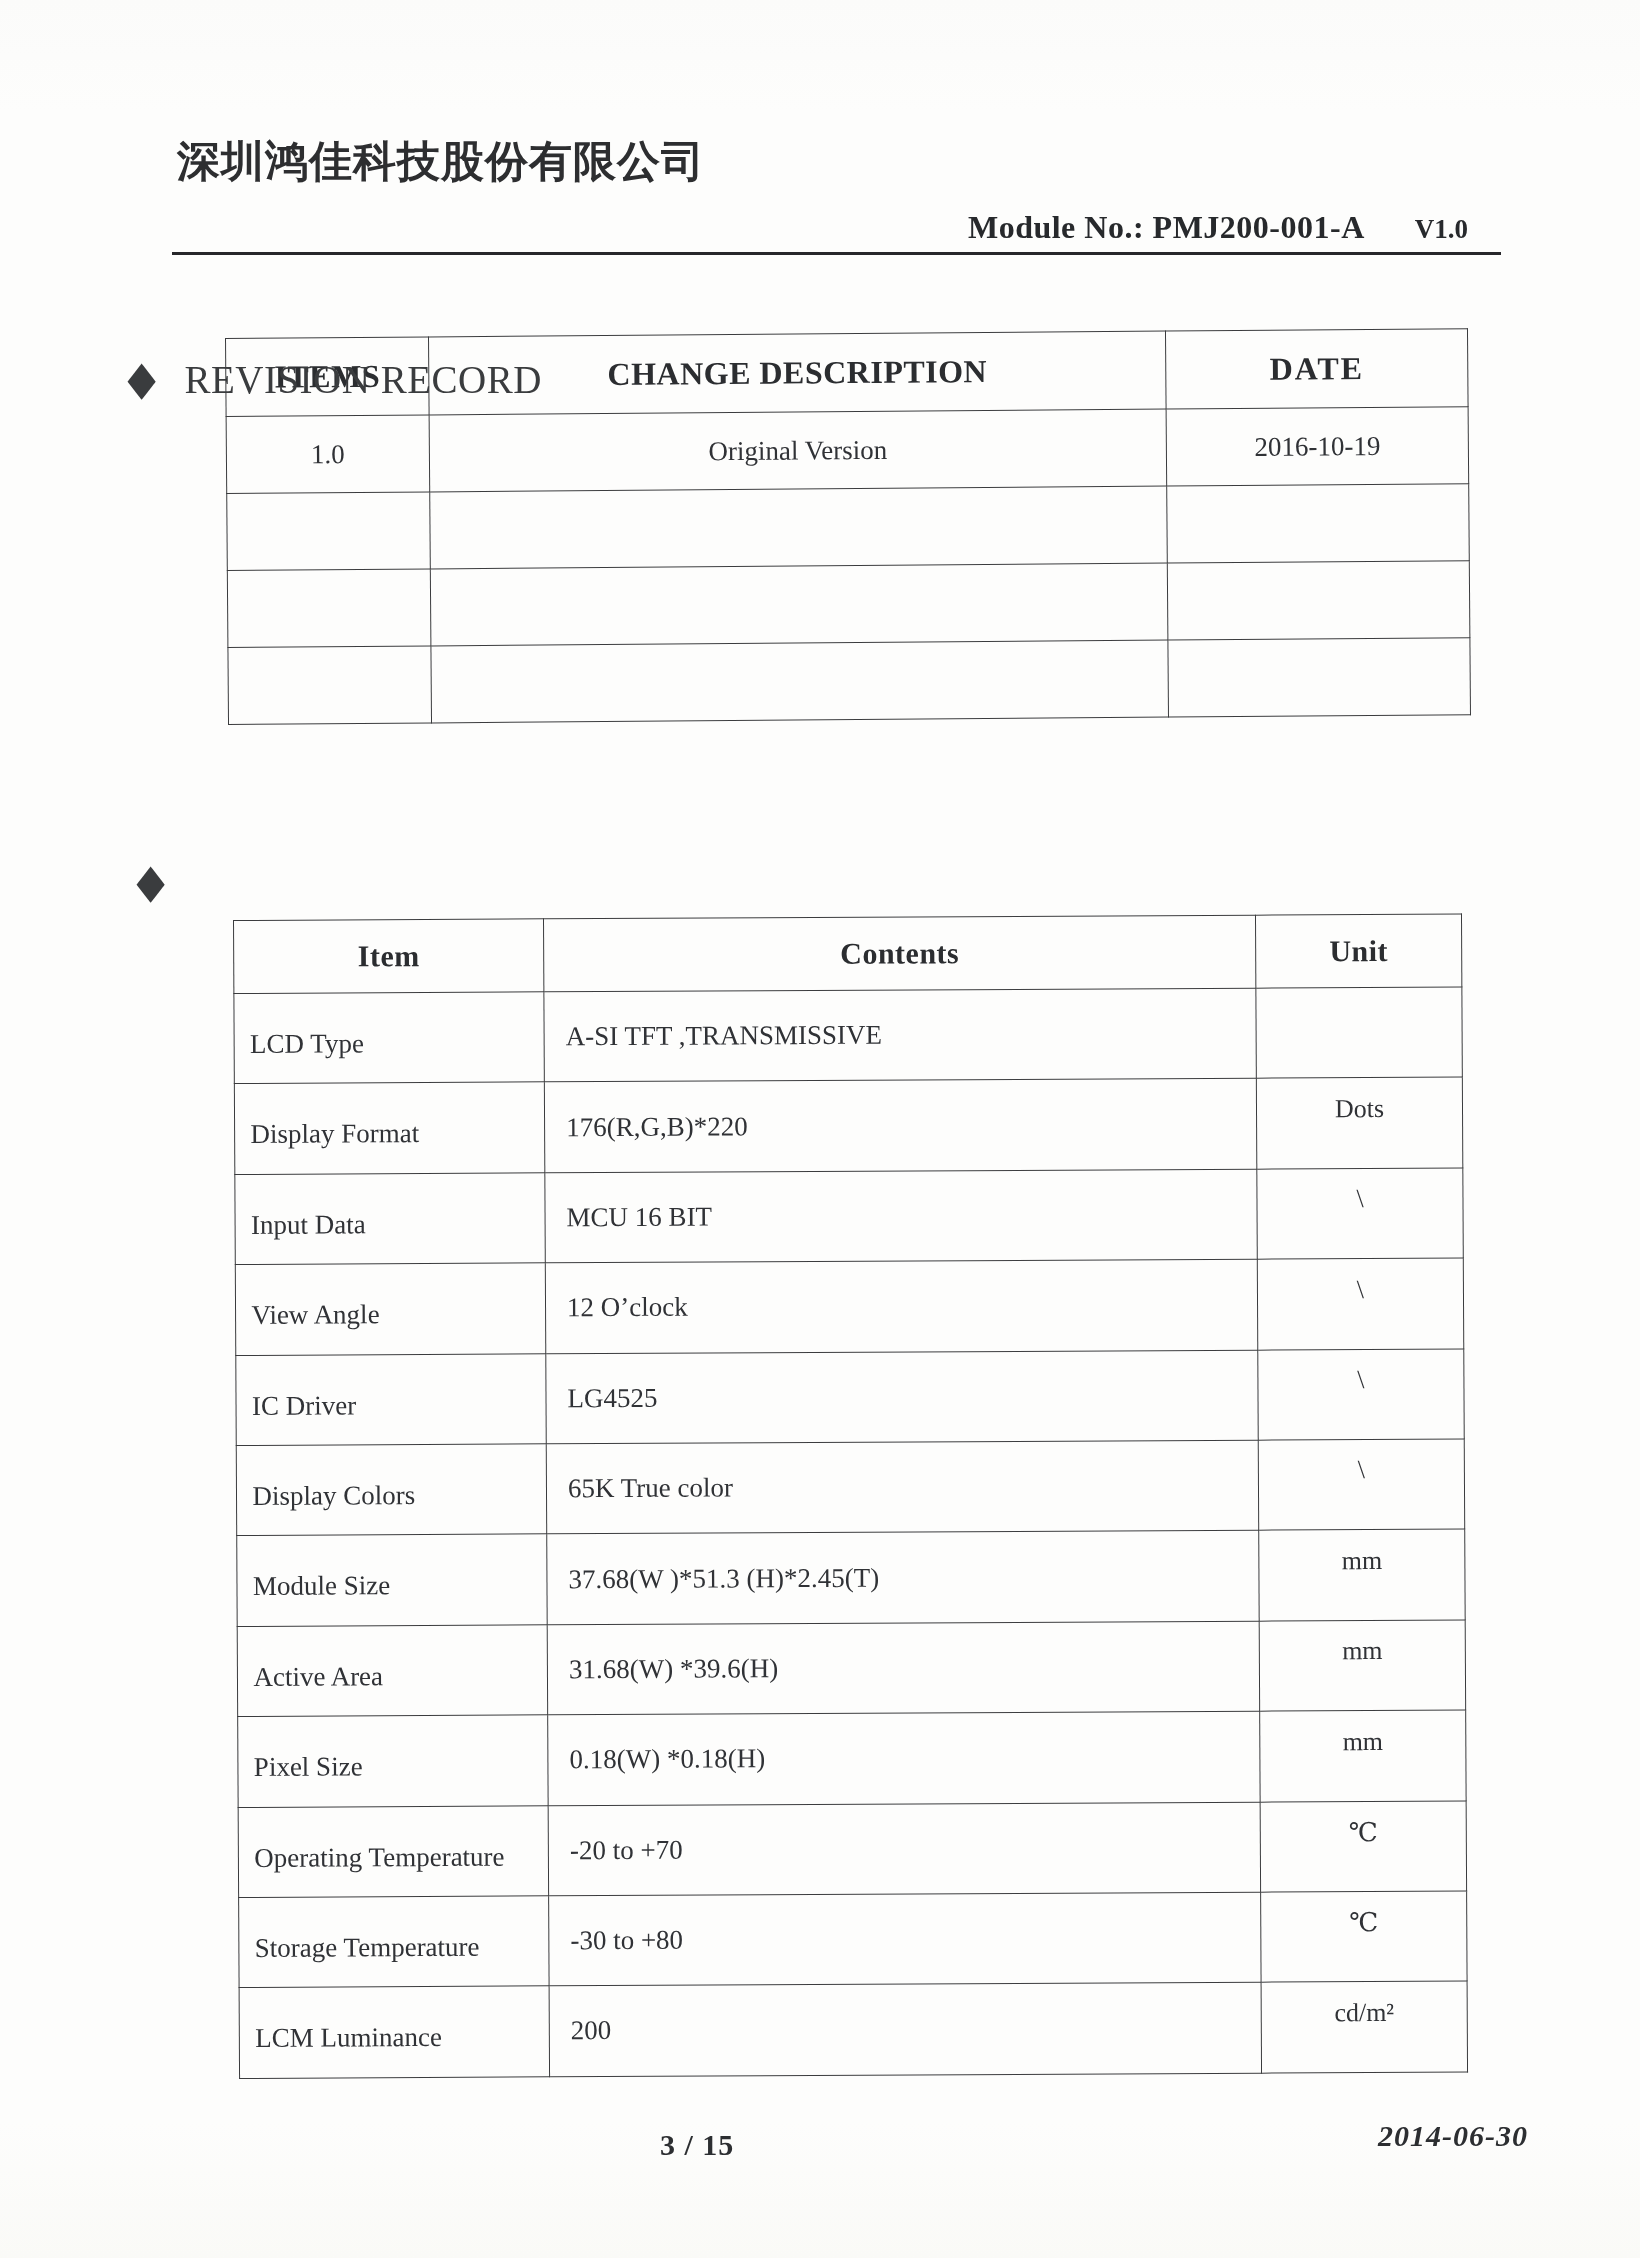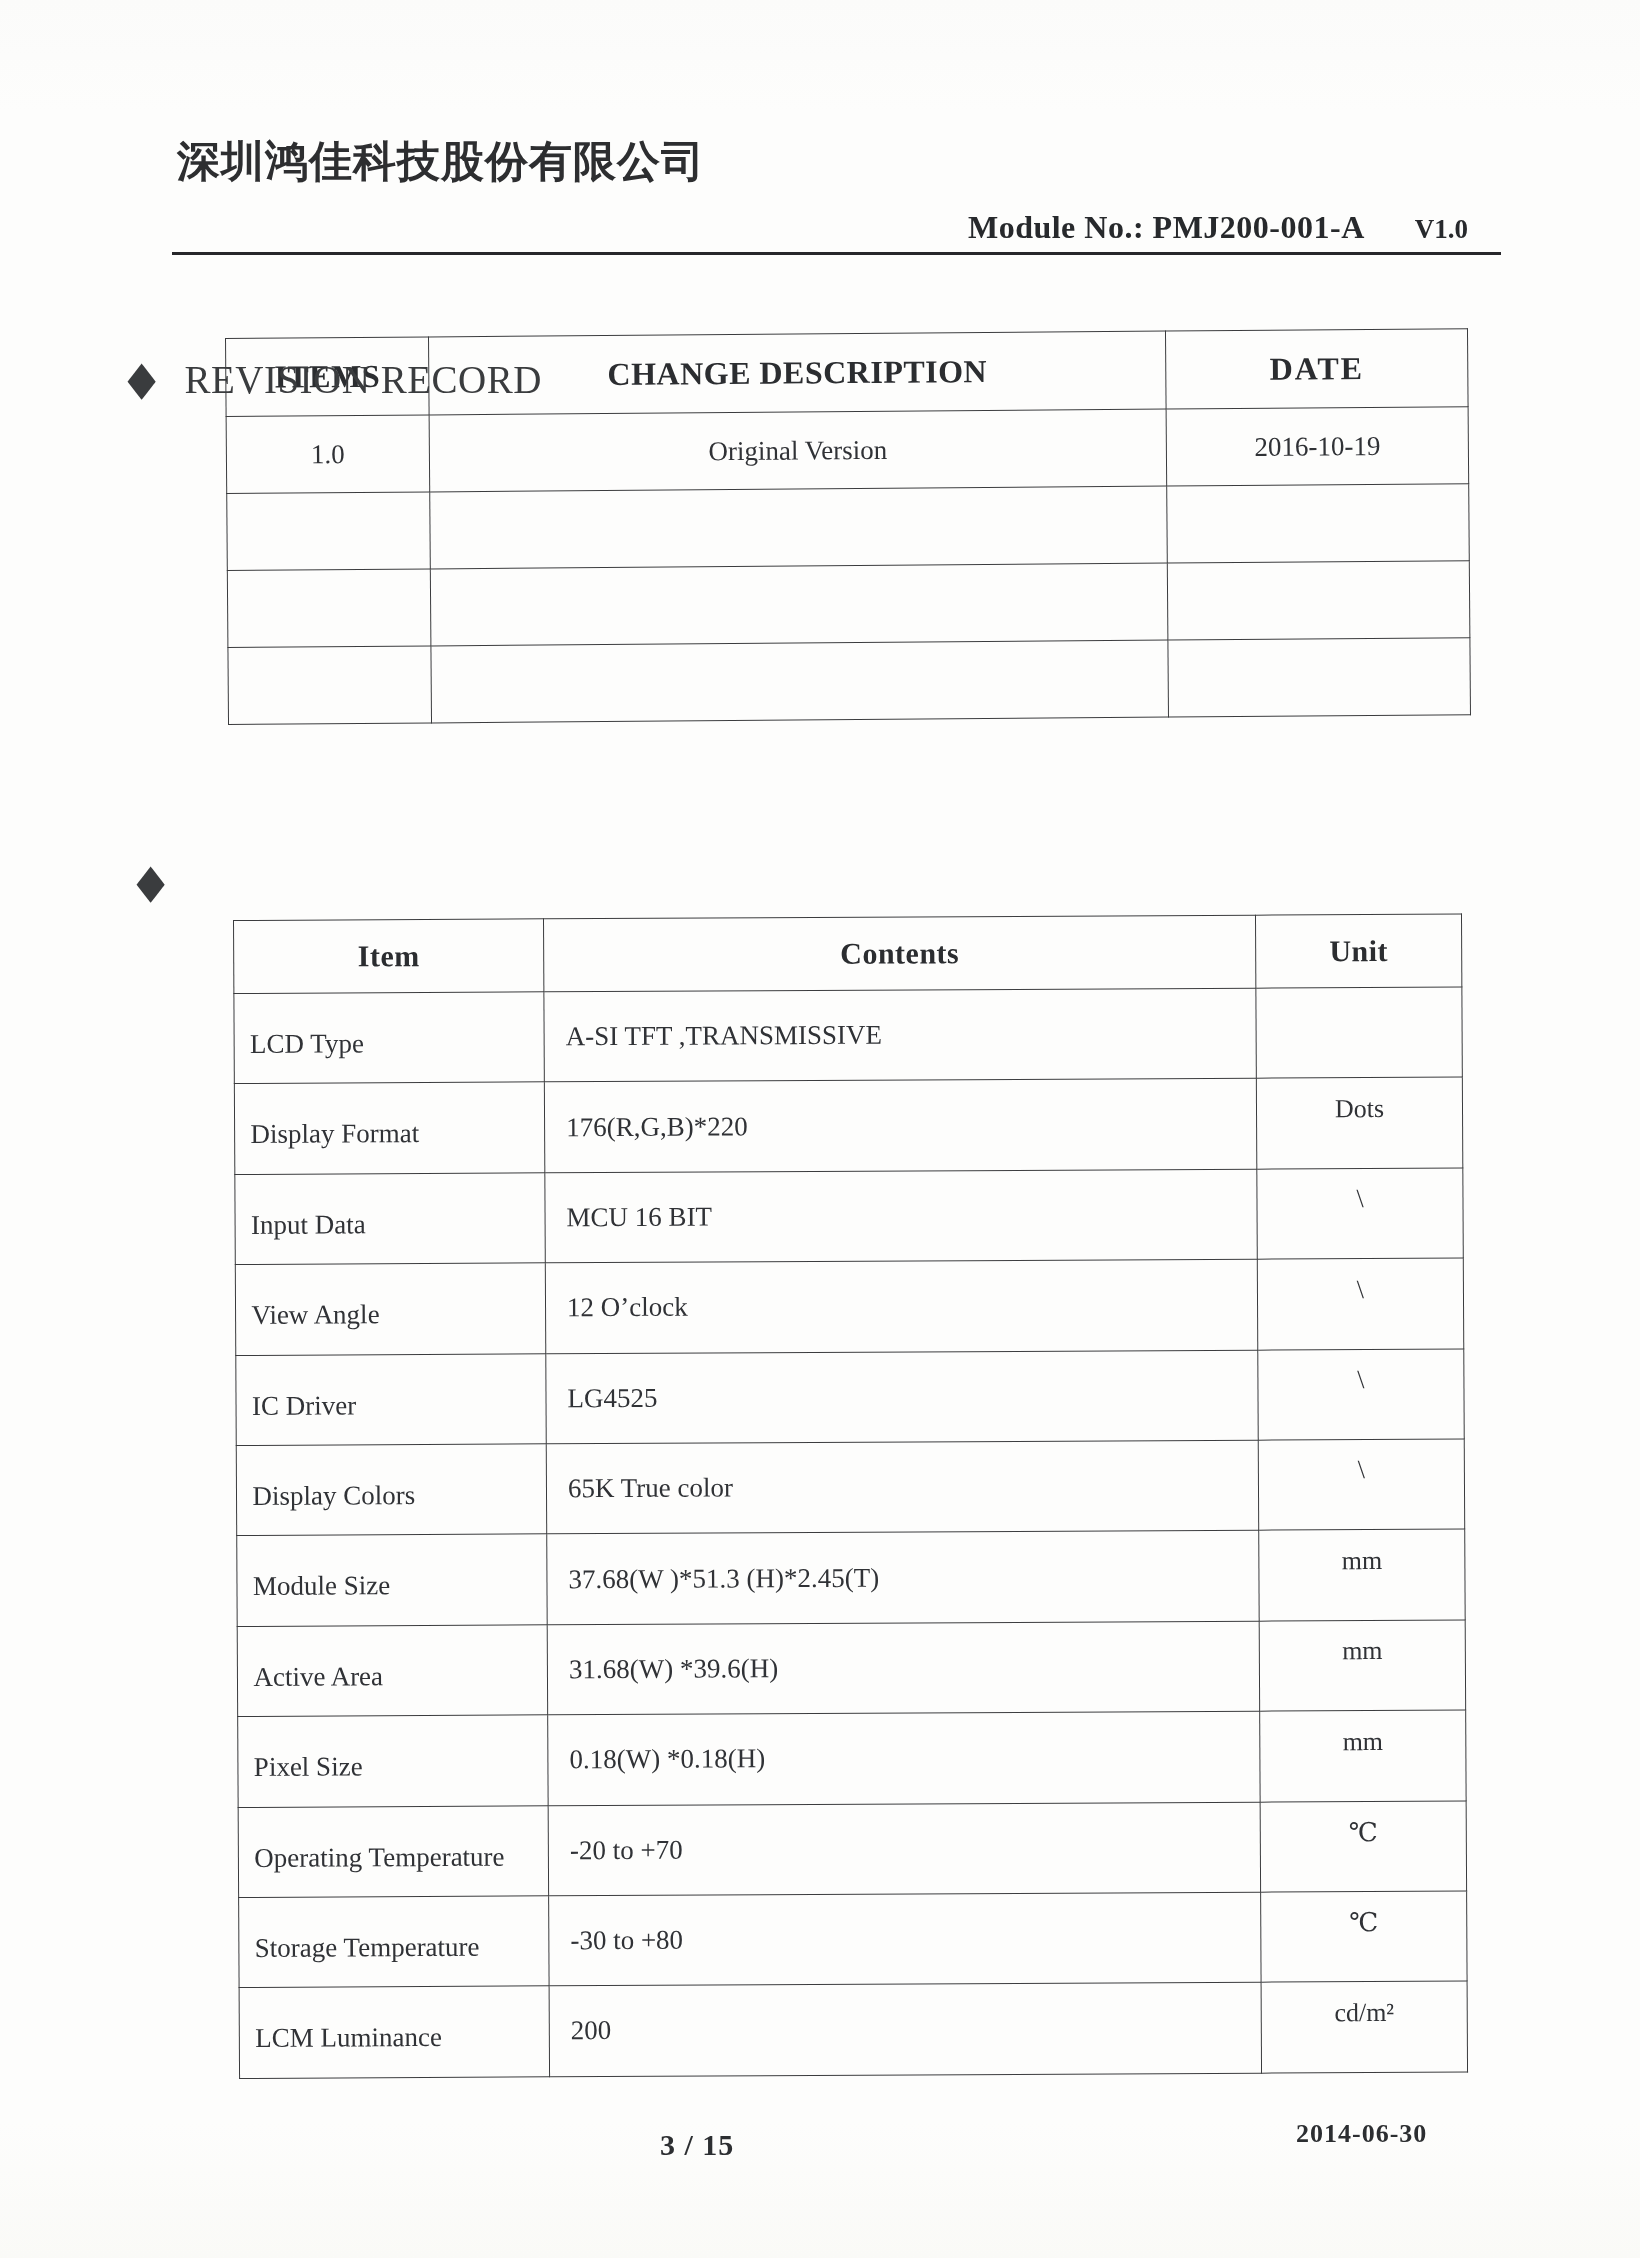--- a/index.html
+++ b/index.html
@@ -59,22 +59,22 @@
   .gen-table td{height:73px;font-size:27px;color:#303236;vertical-align:middle;}
   .gen-table td.item{text-align:left;padding:11.6px 5.8px 0 15.4px;}
   .gen-table td.contents{text-align:left;padding:0 7.7px 0 21px;}
   .gen-table td.unit{text-align:center;vertical-align:top;padding-top:15.4px;font-size:26px;}
   
   .page-num{
     position:absolute;left:660px;top:2128px;
     font-size:30px;font-weight:bold;color:#2c2e31;letter-spacing:1px;
   }
   .footer-date{
-    position:absolute;left:1296px;top:2119px;
-    font-size:26px;font-weight:bold;color:#2c2e31;letter-spacing:1px;
+    position:absolute;left:1378px;top:2119px;
+    font-size:30px;font-weight:bold;color:#2c2e31;letter-spacing:1px;font-style:italic;
   }
 </style>
 </head>
 <body>
 
 <div class="page">
 
   <div class="company">深圳鸿佳科技股份有限公司</div>
   <div class="module-line">
     <span class="modno">Module No.: PMJ200-001-A</span><span class="ver">V1.0</span>

